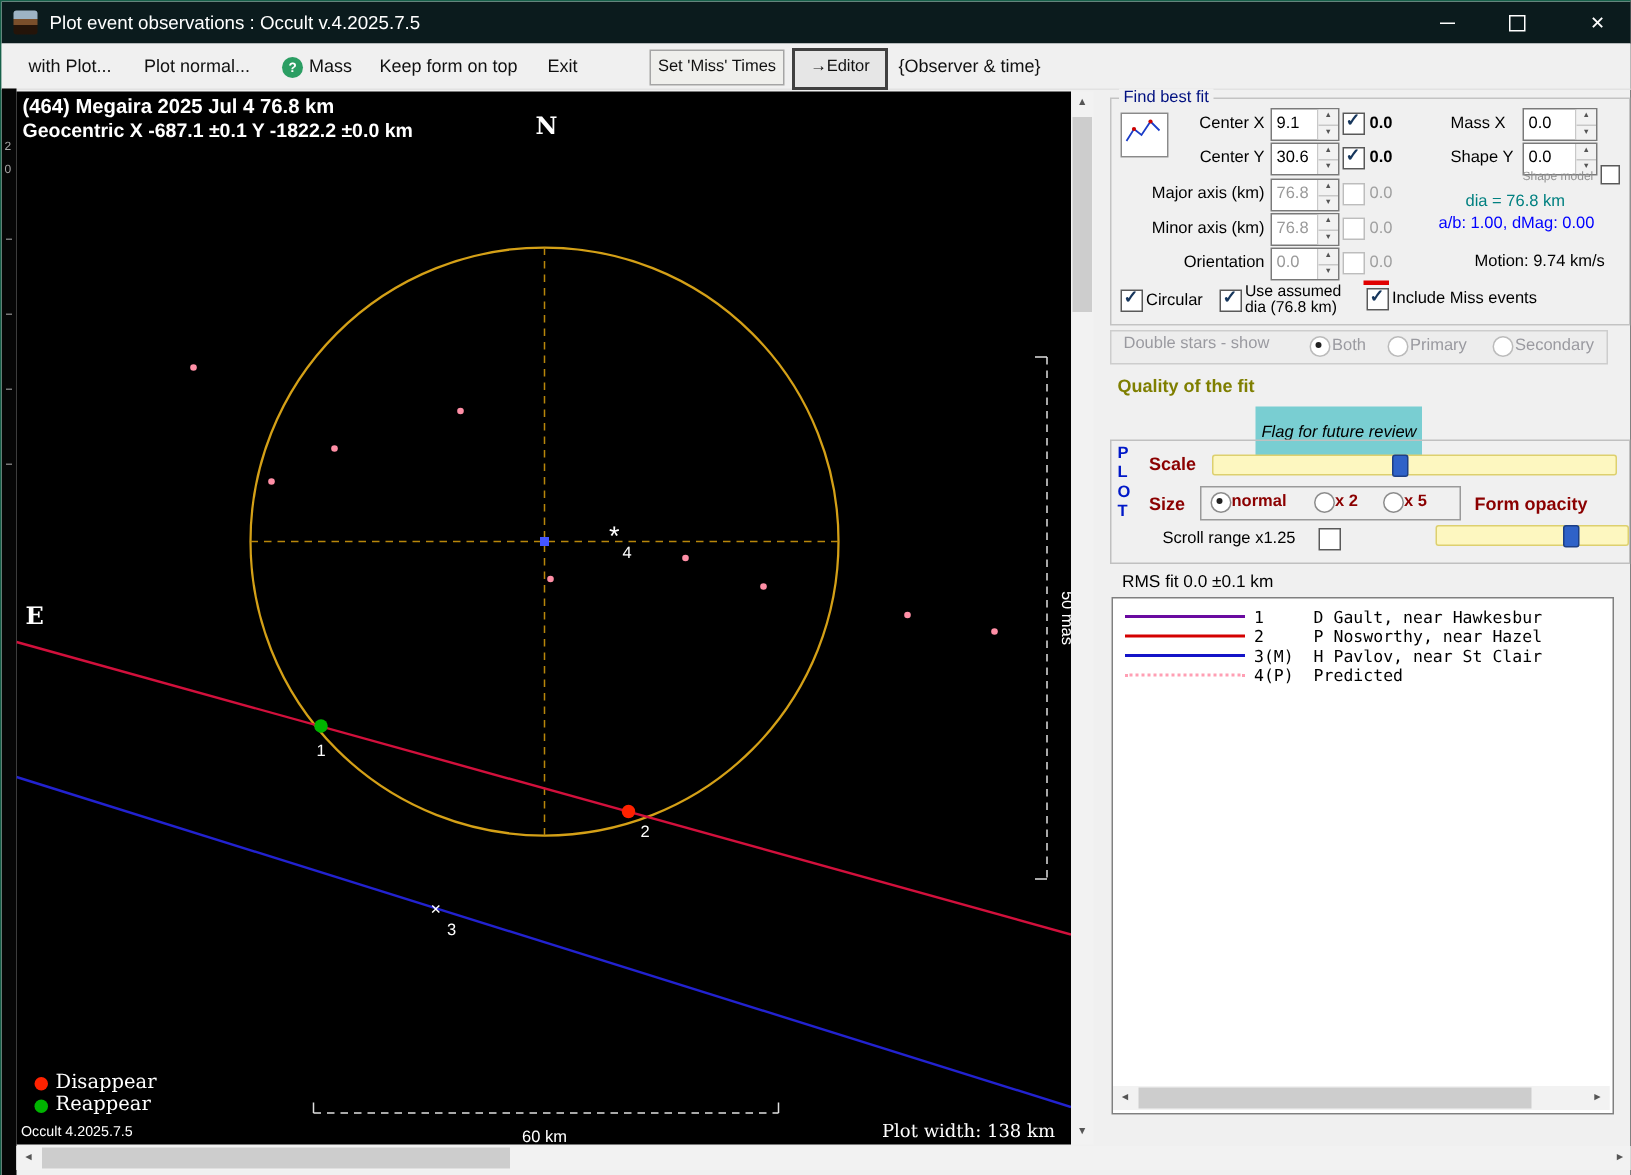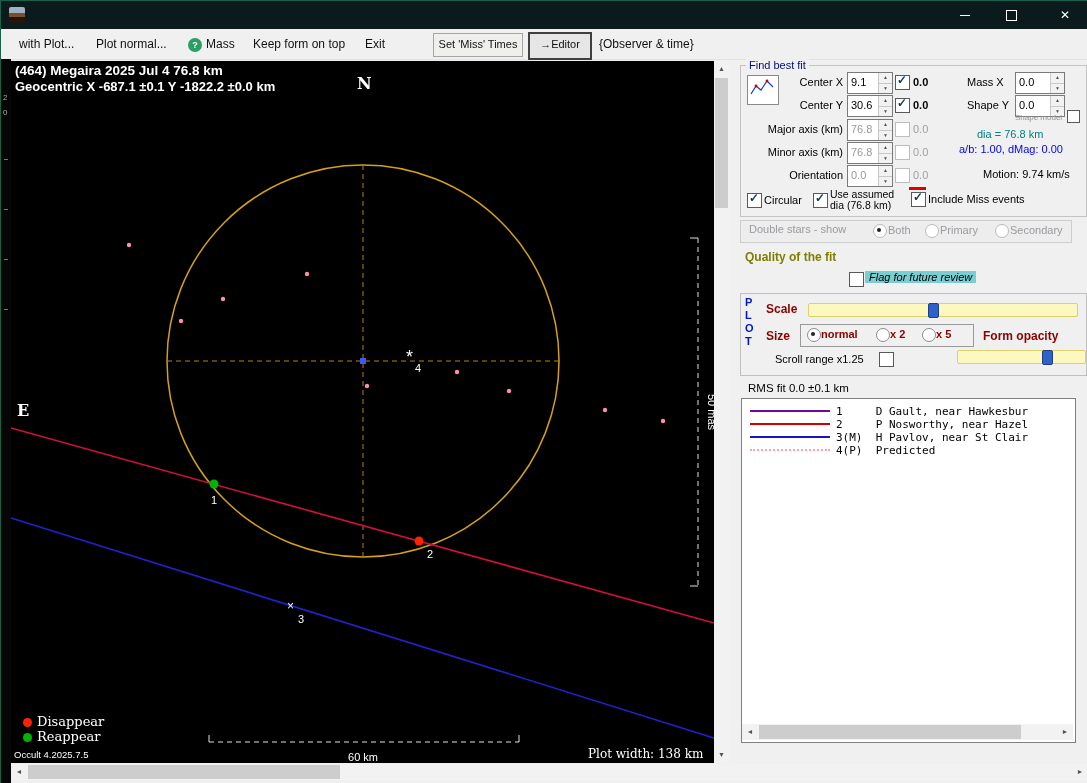--- a/index.html
+++ b/index.html
@@ -58,20 +58,21 @@
   .maroon{color:#8b0000;font-weight:bold;font-size:12px;}
   .plotletter{position:absolute;color:#0018c8;font-weight:bold;font-size:11px;}
 </style>
 </head>
 <body>
 
 <div class="win">
 
   <div class="a titlebar">
     <div class="a appicon"></div>
+    <div class="a title-text">Plot event observations : Occult v.4.2025.7.5</div>
     <div class="a wbtn" style="left:941px;">
       <div class="a minglyph"></div>
       </div>
     <div class="a wbtn" style="left:987px;">
       <div class="a maxglyph"></div>
       </div>
     <div class="a wbtn" style="left:1041px;">
       <span>✕</span></div>
   </div>
 
@@ -255,21 +256,21 @@
   <div class="lbl graylbl" style="left:748px;top:222px;">Double stars - show</div>
   <div class="radio dis sel" style="left:872px;top:223px;"></div>
   <div class="lbl graylbl" style="left:887px;top:223px;">Both</div>
   <div class="radio dis" style="left:924px;top:223px;"></div>
   <div class="lbl graylbl" style="left:939px;top:223px;">Primary</div>
   <div class="radio dis" style="left:994px;top:223px;"></div>
   <div class="lbl graylbl" style="left:1009px;top:223px;">Secondary</div>
 
   <div class="a" style="left:744px;top:249px;font-size:12px;font-weight:bold;color:#7f7f00;">Quality of the fit</div>
   <div class="cb" style="left:848px;top:271px;"></div>
-  <div class="a" style="left:864px;top:270px;font-size:11px;font-style:italic;background:#79ced2;padding:0 4px;color:#000;">Flag for future review</div>
+  <div class="a" style="left:836px;top:270px;font-size:11px;font-style:italic;background:#79ced2;padding:11px 4px;color:#000;">Flag for future review</div>
 
   <div class="a" style="left:739px;top:292px;width:345px;height:81px;border:1px solid #c0c0c0;"></div>
   <div class="plotletter" style="left:744px;top:295px;">P</div>
   <div class="plotletter" style="left:744px;top:308px;">L</div>
   <div class="plotletter" style="left:744px;top:321px;">O</div>
   <div class="plotletter" style="left:744px;top:334px;">T</div>
 
   <div class="a maroon" style="left:765px;top:301px;">Scale</div>
   <div class="slider" style="left:807px;top:302px;width:268px;">
     <div class="sthumb" style="left:119px;"></div>

